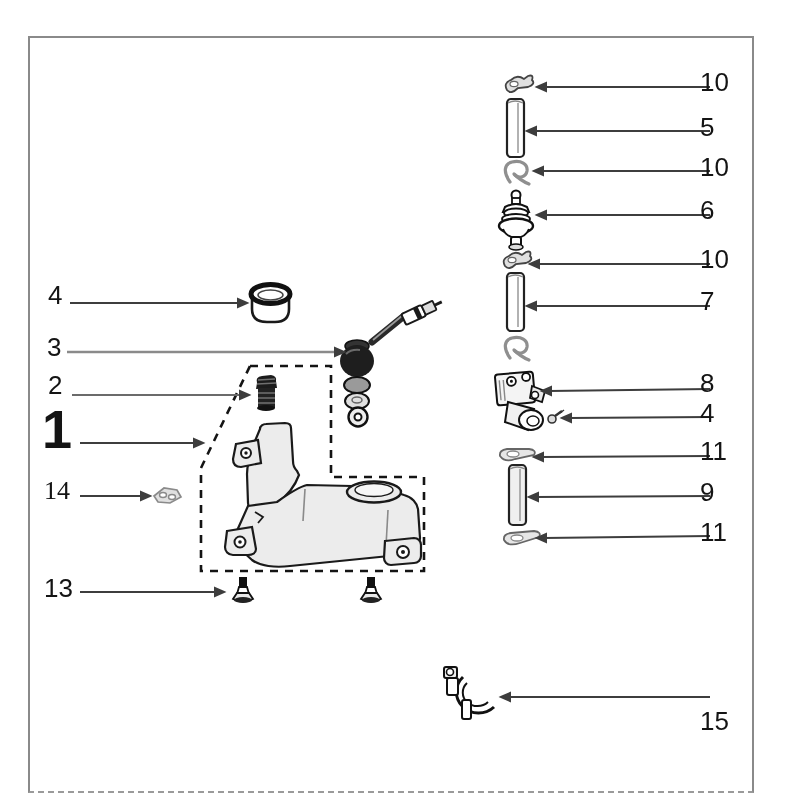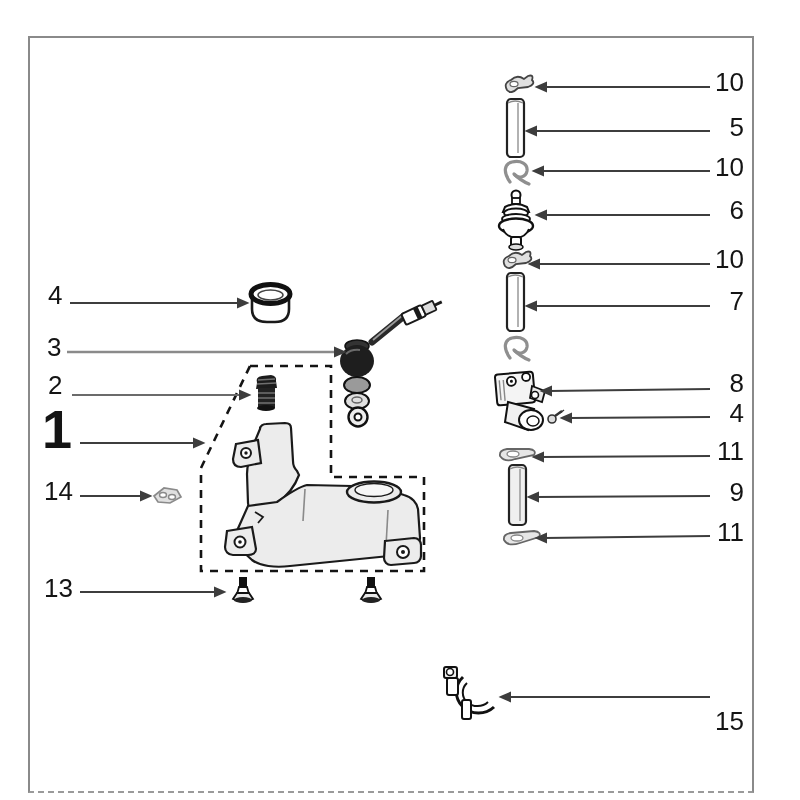--- a/index.html
+++ b/index.html
@@ -10,21 +10,21 @@
   .frame{
     position:absolute;left:28px;top:36px;width:726px;height:757px;
     border-top:2px solid #8a8a8a;border-left:2px solid #8a8a8a;border-right:2px solid #8a8a8a;
     border-bottom:2px dashed #9a9a9a;box-sizing:border-box;
   }
   svg.art{position:absolute;left:0;top:0;}
   .lbl{
     position:absolute;font-size:26px;line-height:1;color:#141414;
     font-family:"Liberation Sans", sans-serif;white-space:nowrap;
   }
-  .lbl.right{width:44px;text-align:right;}
+  .lbl.right{width:44px;}
   .lbl.big{font-size:54px;font-weight:bold;letter-spacing:-2px;}
 </style>
 </head>
 <body>
 
 <div class="stage">
   <div class="frame"></div>
 
   <svg class="art" width="800" height="800" viewBox="0 0 800 800">
 
@@ -288,15 +288,15 @@
   <div class="lbl right" style="left:700px;top:400px;">4</div>
   <div class="lbl right" style="left:700px;top:438px;">11</div>
   <div class="lbl right" style="left:700px;top:479px;">9</div>
   <div class="lbl right" style="left:700px;top:519px;">11</div>
   <div class="lbl right" style="left:700px;top:680px;margin-top:28px;">15</div>
 
   <div class="lbl" style="left:48px;top:282px;">4</div>
   <div class="lbl" style="left:47px;top:334px;">3</div>
   <div class="lbl" style="left:48px;top:372px;">2</div>
   <div class="lbl big" style="left:42px;top:402px;">1</div>
-  <div class="lbl" style="left:44px;top:478px;">14</div>
+  <div class="lbl" style="left:44px;top:478px;font-family:Liberation Serif, serif;">14</div>
   <div class="lbl" style="left:44px;top:575px;">13</div>
 </div>
 
 </body></html>

